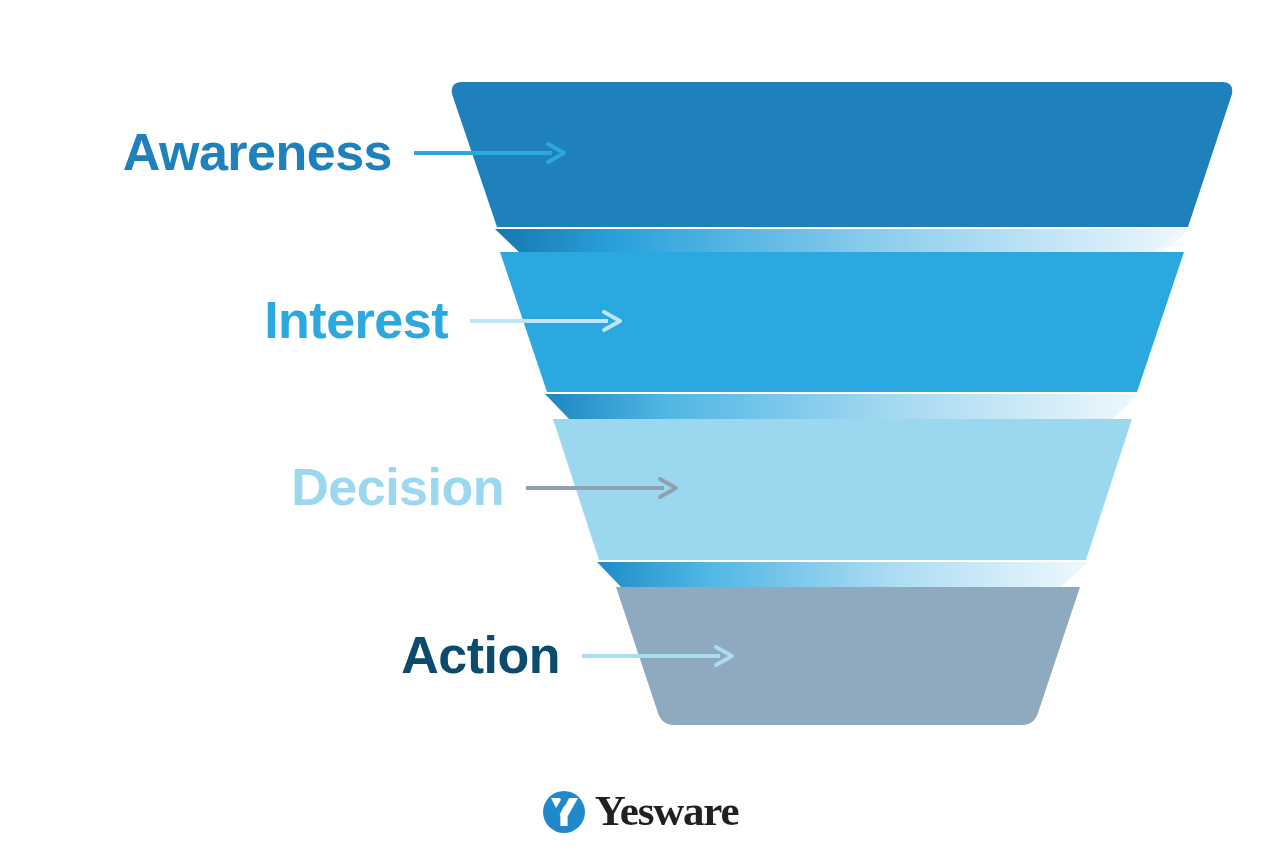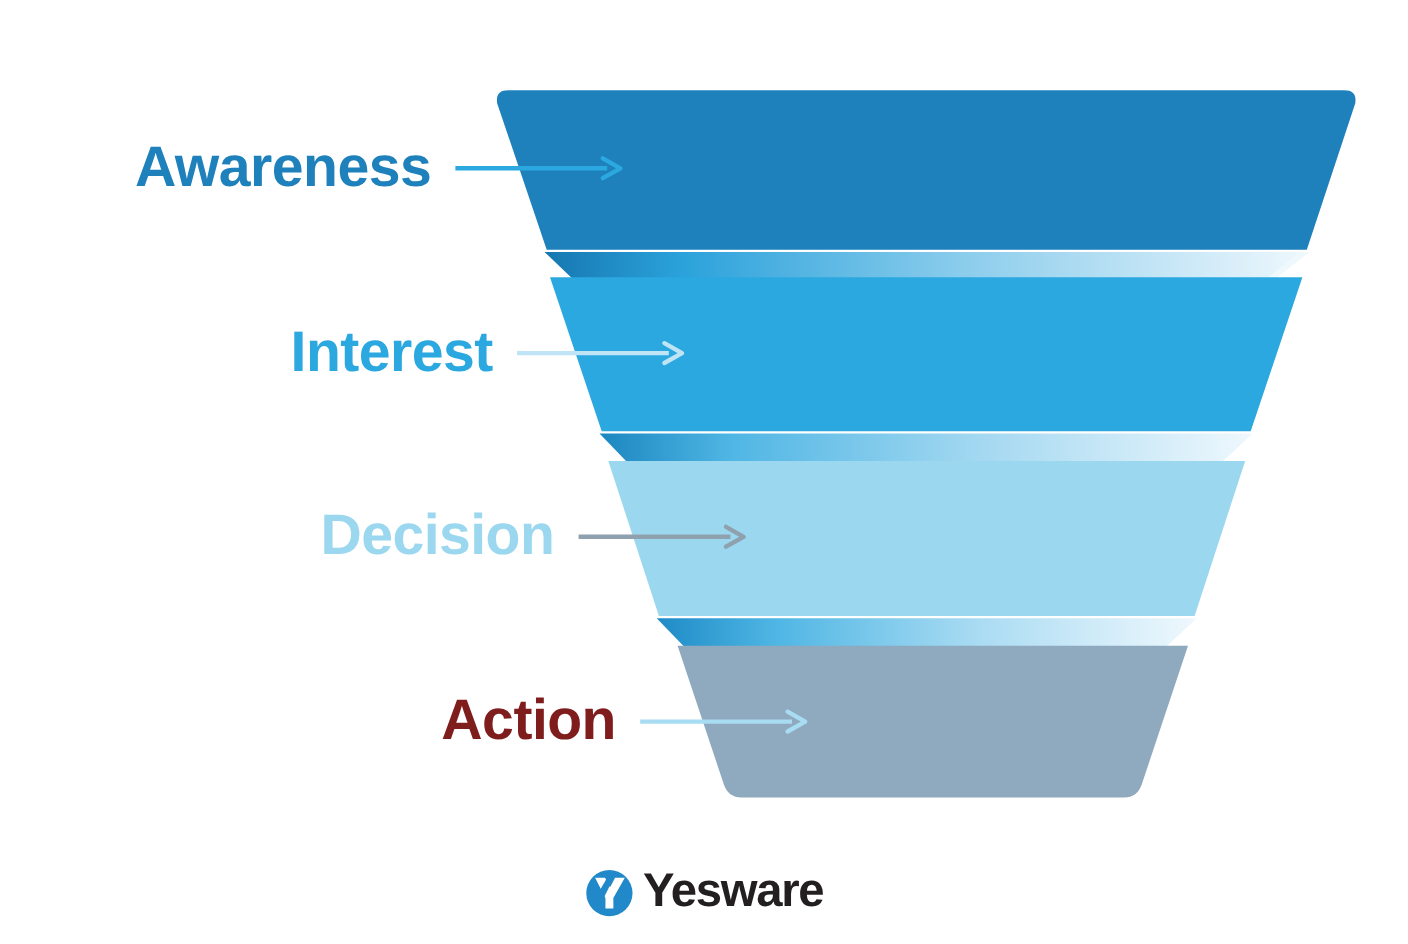--- a/index.html
+++ b/index.html
@@ -39,42 +39,42 @@
     font-weight: bold;
     font-size: 52px;
     letter-spacing: -0.5px;
     white-space: nowrap;
     line-height: 1;
     text-align: right;
   }
   .lbl-awareness { left: 0px;   top: 126px; width: 392px; color: #1E81BC; }
   .lbl-interest  { left: 0px;   top: 294px; width: 448px; color: #2BA8E0; }
   .lbl-decision  { left: 0px;   top: 461px; width: 504px; color: #9BD8F0; }
-  .lbl-action    { left: 0px;   top: 629px; width: 560px; color: #7f1d1d; }
+  .lbl-action    { left: 0px;   top: 629px; width: 560px; color: #0c4a6e; }
 
   
   .arrow-svg {
     position: absolute;
   }
 
   
   #logo-wrap {
     position: absolute;
     left: 0;
     top: 786px;
     width: 1280px;
     height: 52px;
     display: flex;
     align-items: center;
     justify-content: center;
     gap: 9px;
   }
   #logo-mark { display: block; }
   #logo-text {
-    font-family: Liberation Sans, sans-serif;
+    font-family: Liberation Serif, serif;
     font-weight: bold;
     font-size: 43px;
     letter-spacing: -1.2px;
     color: #231F20;
     line-height: 1;
     transform: translateY(-2px);
   }
 </style>
 </head>
 <body>

